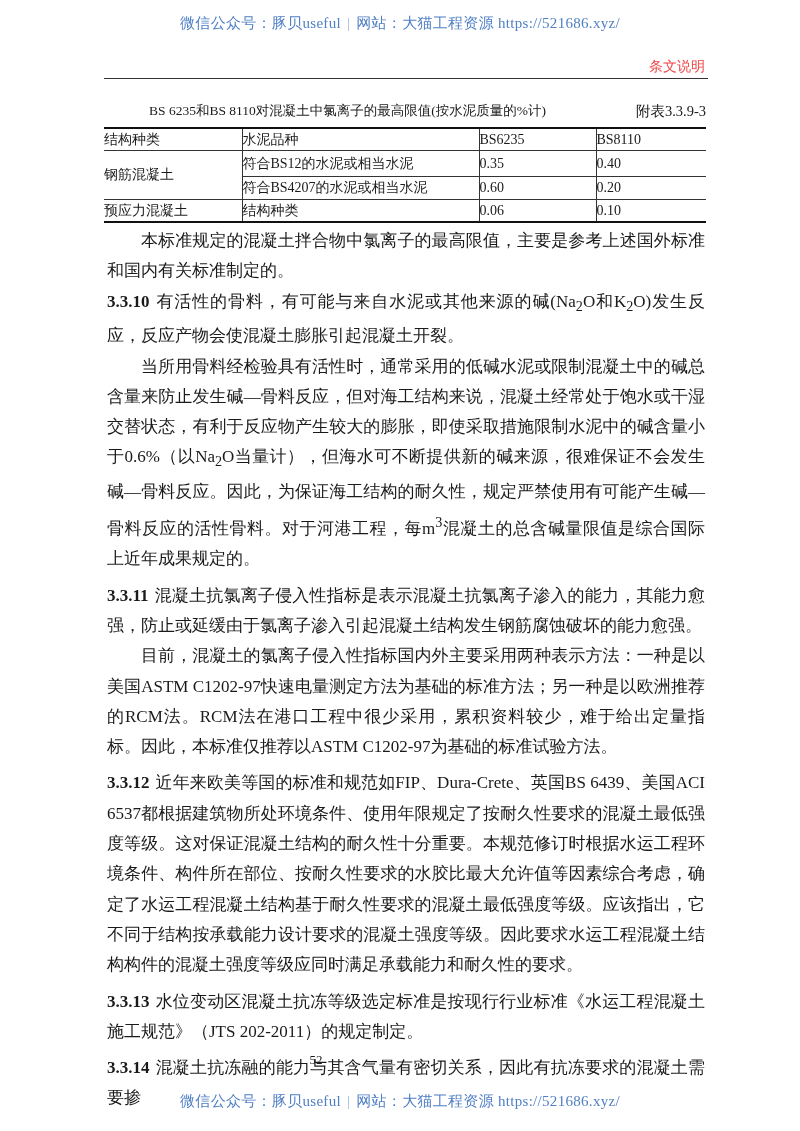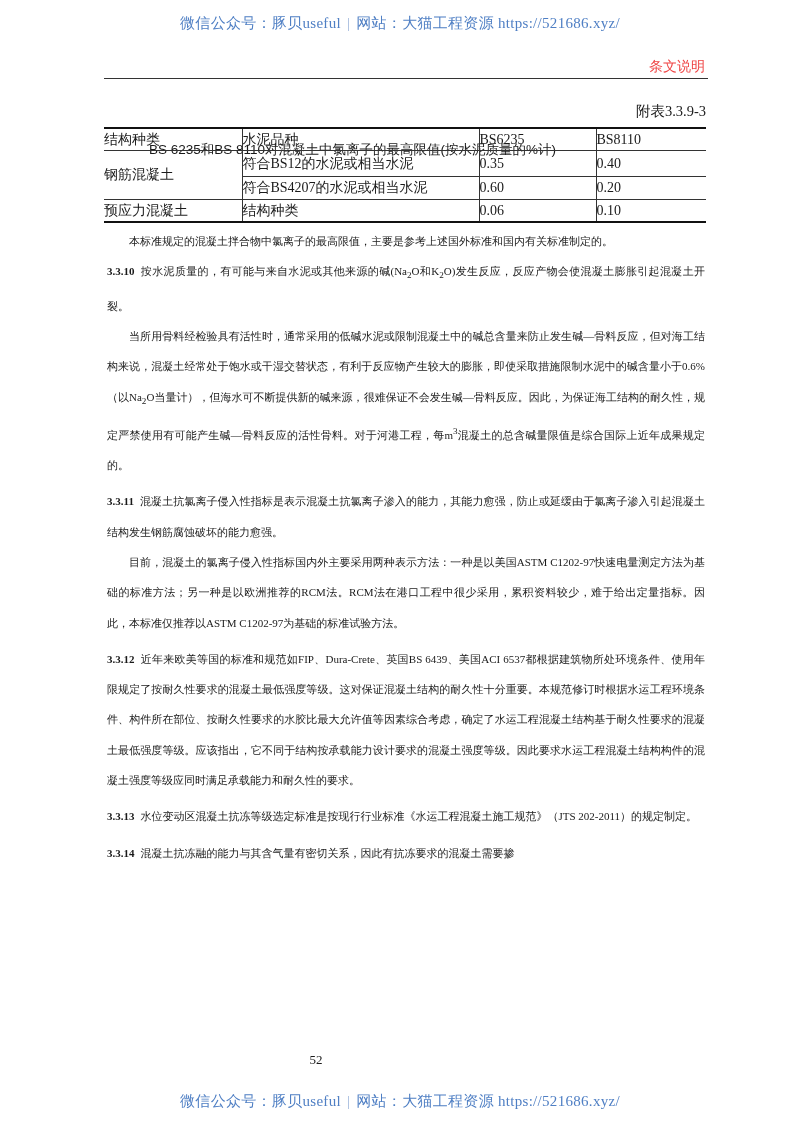--- a/index.html
+++ b/index.html
@@ -8,28 +8,28 @@
   .watermark { position: absolute; left: 0; width: 800px; text-align: center;
                font-family: "Liberation Serif", "DejaVu Serif", serif; font-size: 15px;
                color: #4f7fc4; letter-spacing: 0.3px; }
   .watermark .sep { color: #9bb3da; margin: 0 6px; }
   .wm-top { top: 14px; }
   .wm-bottom { top: 1092px; }
   .running-head { position: absolute; right: 95px; top: 58px; font-size: 14px;
                   font-family: "DejaVu Sans", sans-serif; color: #ef4444; }
   .head-rule { position: absolute; left: 104px; width: 604px; top: 78px; height: 1px; background: #333; }
   .table-caption { position: absolute; top: 102px; left: 104px; width: 604px; height: 20px; font-size: 14.5px; }
-  .table-caption .title { position: absolute; left: 45px; top: 0; font-family: Liberation Sans, sans-serif; font-size: 13.5px; margin-top: 39px; }
+  .table-caption .title { position: absolute; left: 45px; top: 0; font-family: Liberation Serif, serif; font-size: 13.5px; }
   .table-caption .num { position: absolute; right: 2px; top: 0; }
   table.limits { position: absolute; left: 104px; top: 127px; width: 602px; border-collapse: collapse; font-size: 14px; }
   table.limits { border-top: 2px solid #111; border-bottom: 2px solid #111; }
   table.limits td { border: 1px solid #333; text-align: left; padding: 0; height: 21px; }
   table.limits tr td:first-child { border-left: none; }
   table.limits tr td:last-child { border-right: none; }
-  .body-text { position: absolute; left: 107px; width: 598px; top: 226px; font-size: 11px; line-height: 30.3px; text-align: justify; }
+  .body-text { position: absolute; left: 107px; width: 598px; top: 226px; font-size: 17px; line-height: 30.3px; text-align: justify; }
   .body-text p { margin: 0; }
   .body-text p.indent { text-indent: 2em; }
   .body-text .sec { font-weight: bold; margin-right: 6px; }
   .body-text .sp { margin-top: 6px; }
   .page-number { position: absolute; left: 0; width: 632px; top: 1052px; text-align: center; font-size: 13px; }
 </style>
 </head>
 <body>
 
 <div class="watermark wm-top">
@@ -74,21 +74,21 @@
     <td>结构种类</td>
     <td>0.06</td>
     <td>0.10</td>
   </tr>
 </tbody>
   </table>
 
 <div class="body-text">
   <p class="indent">本标准规定的混凝土拌合物中氯离子的最高限值，主要是参考上述国外标准和国内有关标准制定的。</p>
 
-  <p><span class="sec">3.3.10</span><span>按水泥质量的，有可能与来自水泥或其他来源的碱(Na</span><sub>2</sub><span>O和K</span><sub>2</sub><span>O)发生反应，反应产物会使混凝土膨胀引起混凝土开裂。</span></p>
+  <p><span class="sec">3.3.10</span><span>有活性的骨料，有可能与来自水泥或其他来源的碱(Na</span><sub>2</sub><span>O和K</span><sub>2</sub><span>O)发生反应，反应产物会使混凝土膨胀引起混凝土开裂。</span></p>
 
   <p class="indent"><span>当所用骨料经检验具有活性时，通常采用的低碱水泥或限制混凝土中的碱总含量来防止发生碱—骨料反应，但对海工结构来说，混凝土经常处于饱水或干湿交替状态，有利于反应物产生较大的膨胀，即使采取措施限制水泥中的碱含量小于0.6%（以Na</span><sub>2</sub><span>O当量计），但海水可不断提供新的碱来源，很难保证不会发生碱—骨料反应。因此，为保证海工结构的耐久性，规定严禁使用有可能产生碱—骨料反应的活性骨料。对于河港工程，每m</span><sup>3</sup><span>混凝土的总含碱量限值是综合国际上近年成果规定的。</span></p>
 
   <p class="sp"><span class="sec">3.3.11</span><span>混凝土抗氯离子侵入性指标是表示混凝土抗氯离子渗入的能力，其能力愈强，防止或延缓由于氯离子渗入引起混凝土结构发生钢筋腐蚀破坏的能力愈强。</span></p>
 
   <p class="indent">目前，混凝土的氯离子侵入性指标国内外主要采用两种表示方法：一种是以美国ASTM  C1202-97快速电量测定方法为基础的标准方法；另一种是以欧洲推荐的RCM法。RCM法在港口工程中很少采用，累积资料较少，难于给出定量指标。因此，本标准仅推荐以ASTM C1202-97为基础的标准试验方法。</p>
 
   <p class="sp"><span class="sec">3.3.12</span><span>近年来欧美等国的标准和规范如FIP、Dura-Crete、英国BS 6439、美国ACI 6537都根据建筑物所处环境条件、使用年限规定了按耐久性要求的混凝土最低强度等级。这对保证混凝土结构的耐久性十分重要。本规范修订时根据水运工程环境条件、构件所在部位、按耐久性要求的水胶比最大允许值等因素综合考虑，确定了水运工程混凝土结构基于耐久性要求的混凝土最低强度等级。应该指出，它不同于结构按承载能力设计要求的混凝土强度等级。因此要求水运工程混凝土结构构件的混凝土强度等级应同时满足承载能力和耐久性的要求。</span></p>
 
   <p class="sp"><span class="sec">3.3.13</span><span>水位变动区混凝土抗冻等级选定标准是按现行行业标准《水运工程混凝土施工规范》（JTS 202-2011）的规定制定。</span></p>

